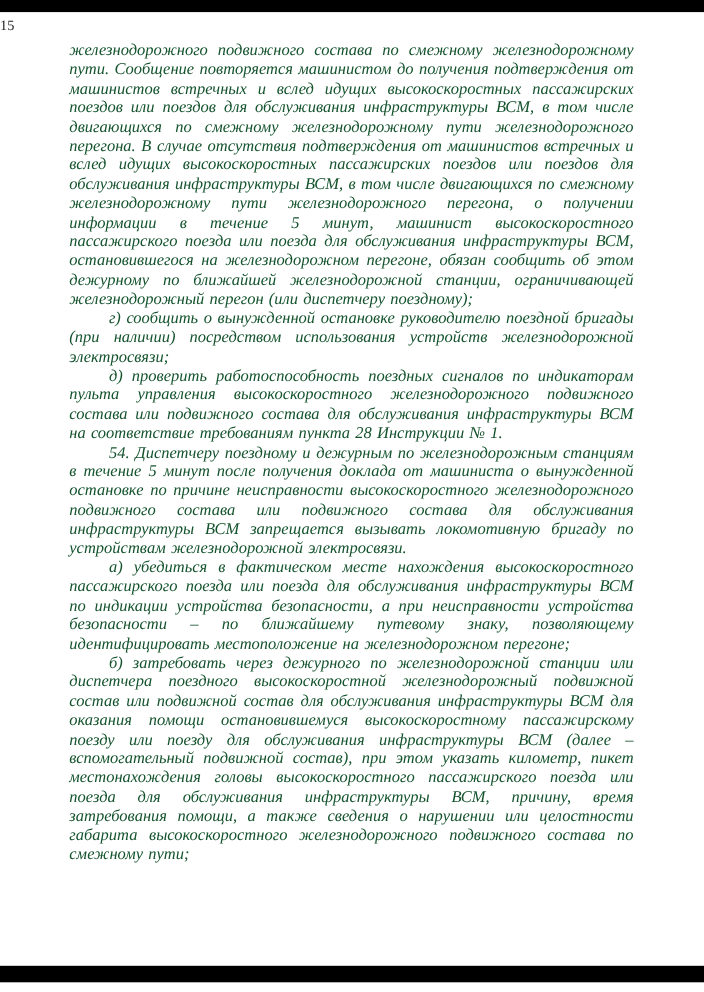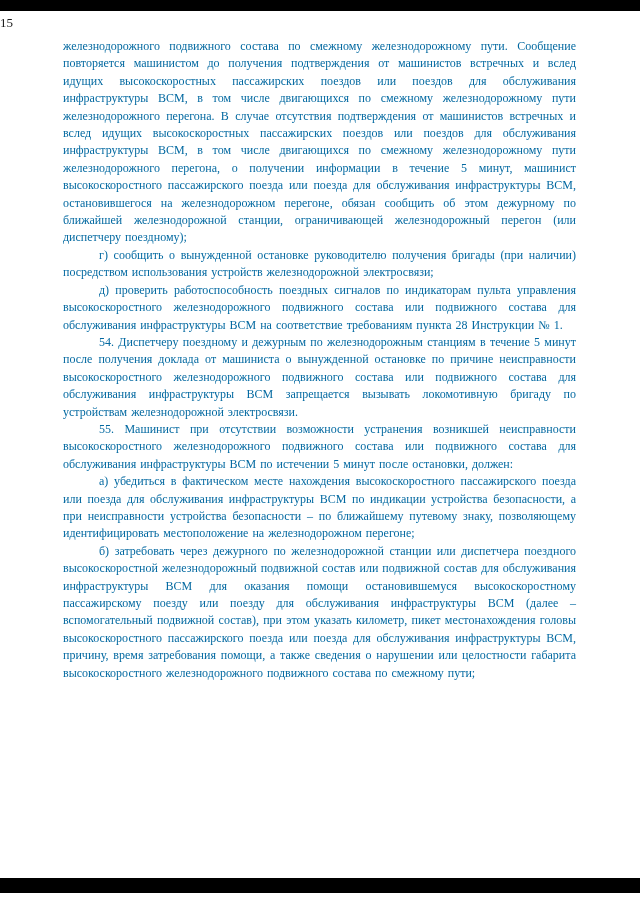--- a/index.html
+++ b/index.html
@@ -35,45 +35,45 @@
     width: 100%;
     text-align: left;
     font-size: 13px;
     color: #1b1b1b;
   }
   .content {
     position: absolute;
     top: 38px;
     left: 63px;
     width: 513px;
-    color: #0369a1;
-    font-size: 12px;
+    color: #14532d;
+    font-size: 15px;
     line-height: 17.4px;
     text-align: justify;
+    font-style: italic;
   }
   .para {
     margin: 0;
     word-spacing: 1px;
   }
   .para.indent {
     text-indent: 36px;
   }
 </style>
 </head>
 <body>
 
 <div>
   <div class="scan-bar top"></div>
 
   <div class="page-number">15</div>
 
   <div class="content">
       <p class="para">железнодорожного подвижного состава по смежному железнодорожному пути. Сообщение повторяется машинистом до получения подтверждения от машинистов встречных и вслед идущих высокоскоростных пассажирских поездов или поездов для обслуживания инфраструктуры ВСМ, в том числе двигающихся по смежному железнодорожному пути железнодорожного перегона. В случае отсутствия подтверждения от машинистов встречных и вслед идущих высокоскоростных пассажирских поездов или поездов для обслуживания инфраструктуры ВСМ, в том числе двигающихся по смежному железнодорожному пути железнодорожного перегона, о получении информации в течение 5 минут, машинист высокоскоростного пассажирского поезда или поезда для обслуживания инфраструктуры ВСМ, остановившегося на железнодорожном перегоне, обязан сообщить об этом дежурному по ближайшей железнодорожной станции, ограничивающей железнодорожный перегон (или диспетчеру поездному);</p>
-      <p class="para indent">г) сообщить о вынужденной остановке руководителю получения бригады (при наличии) посредством использования устройств железнодорожной электросвязи;</p>
+      <p class="para indent">г) сообщить о вынужденной остановке руководителю поездной бригады (при наличии) посредством использования устройств железнодорожной электросвязи;</p>
       <p class="para indent">д) проверить работоспособность поездных сигналов по индикаторам пульта управления высокоскоростного железнодорожного подвижного состава или подвижного состава для обслуживания инфраструктуры ВСМ на соответствие требованиям пункта 28 Инструкции № 1.</p>
       <p class="para indent">54. Диспетчеру поездному и дежурным по железнодорожным станциям в течение 5 минут после получения доклада от машиниста о вынужденной остановке по причине неисправности высокоскоростного железнодорожного подвижного состава или подвижного состава для обслуживания инфраструктуры ВСМ запрещается вызывать локомотивную бригаду по устройствам железнодорожной электросвязи.</p>
-      <p class="para indent">55. Машинист при отсутствии возможности устранения возникшей неисправности высокоскоростного железнодорожного подвижного состава или подвижного состава для обслуживания инфраструктуры ВСМ по истечении 5 минут после остановки, должен:</p>
       <p class="para indent">а) убедиться в фактическом месте нахождения высокоскоростного пассажирского поезда или поезда для обслуживания инфраструктуры ВСМ по индикации устройства безопасности, а при неисправности устройства безопасности – по ближайшему путевому знаку, позволяющему идентифицировать местоположение на железнодорожном перегоне;</p>
       <p class="para indent">б) затребовать через дежурного по железнодорожной станции или диспетчера поездного высокоскоростной железнодорожный подвижной состав или подвижной состав для обслуживания инфраструктуры ВСМ для оказания помощи остановившемуся высокоскоростному пассажирскому поезду или поезду для обслуживания инфраструктуры ВСМ (далее – вспомогательный подвижной состав), при этом указать километр, пикет местонахождения головы высокоскоростного пассажирского поезда или поезда для обслуживания инфраструктуры ВСМ, причину, время затребования помощи, а также сведения о нарушении или целостности габарита высокоскоростного железнодорожного подвижного состава по смежному пути;</p>
     </div>
 
   <div class="scan-bar bottom"></div>
 </div>
 
 </body></html>

